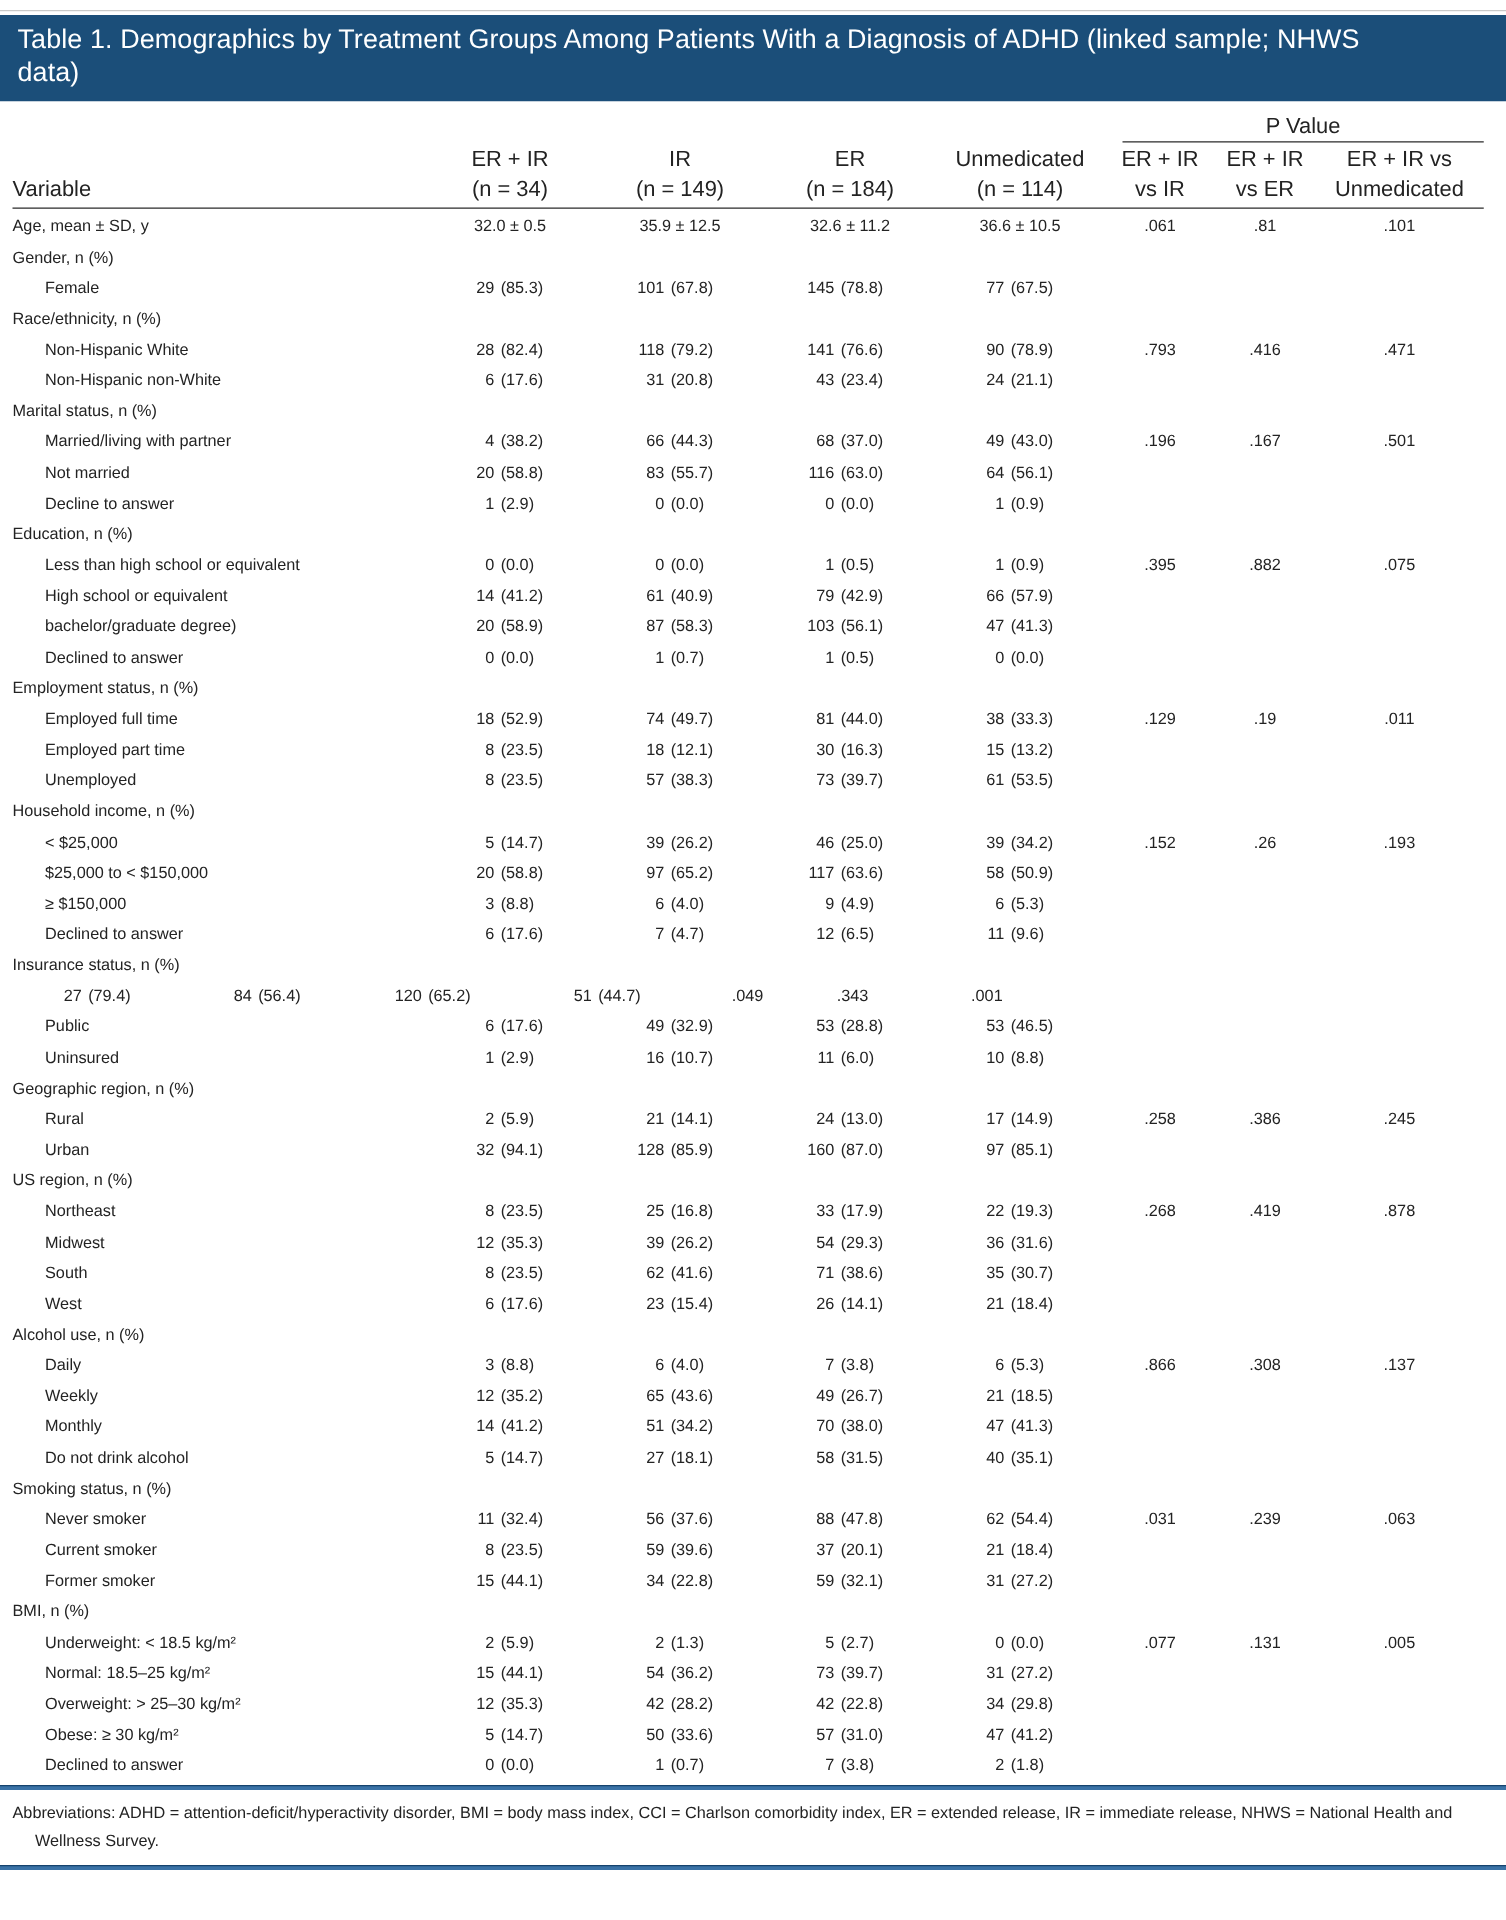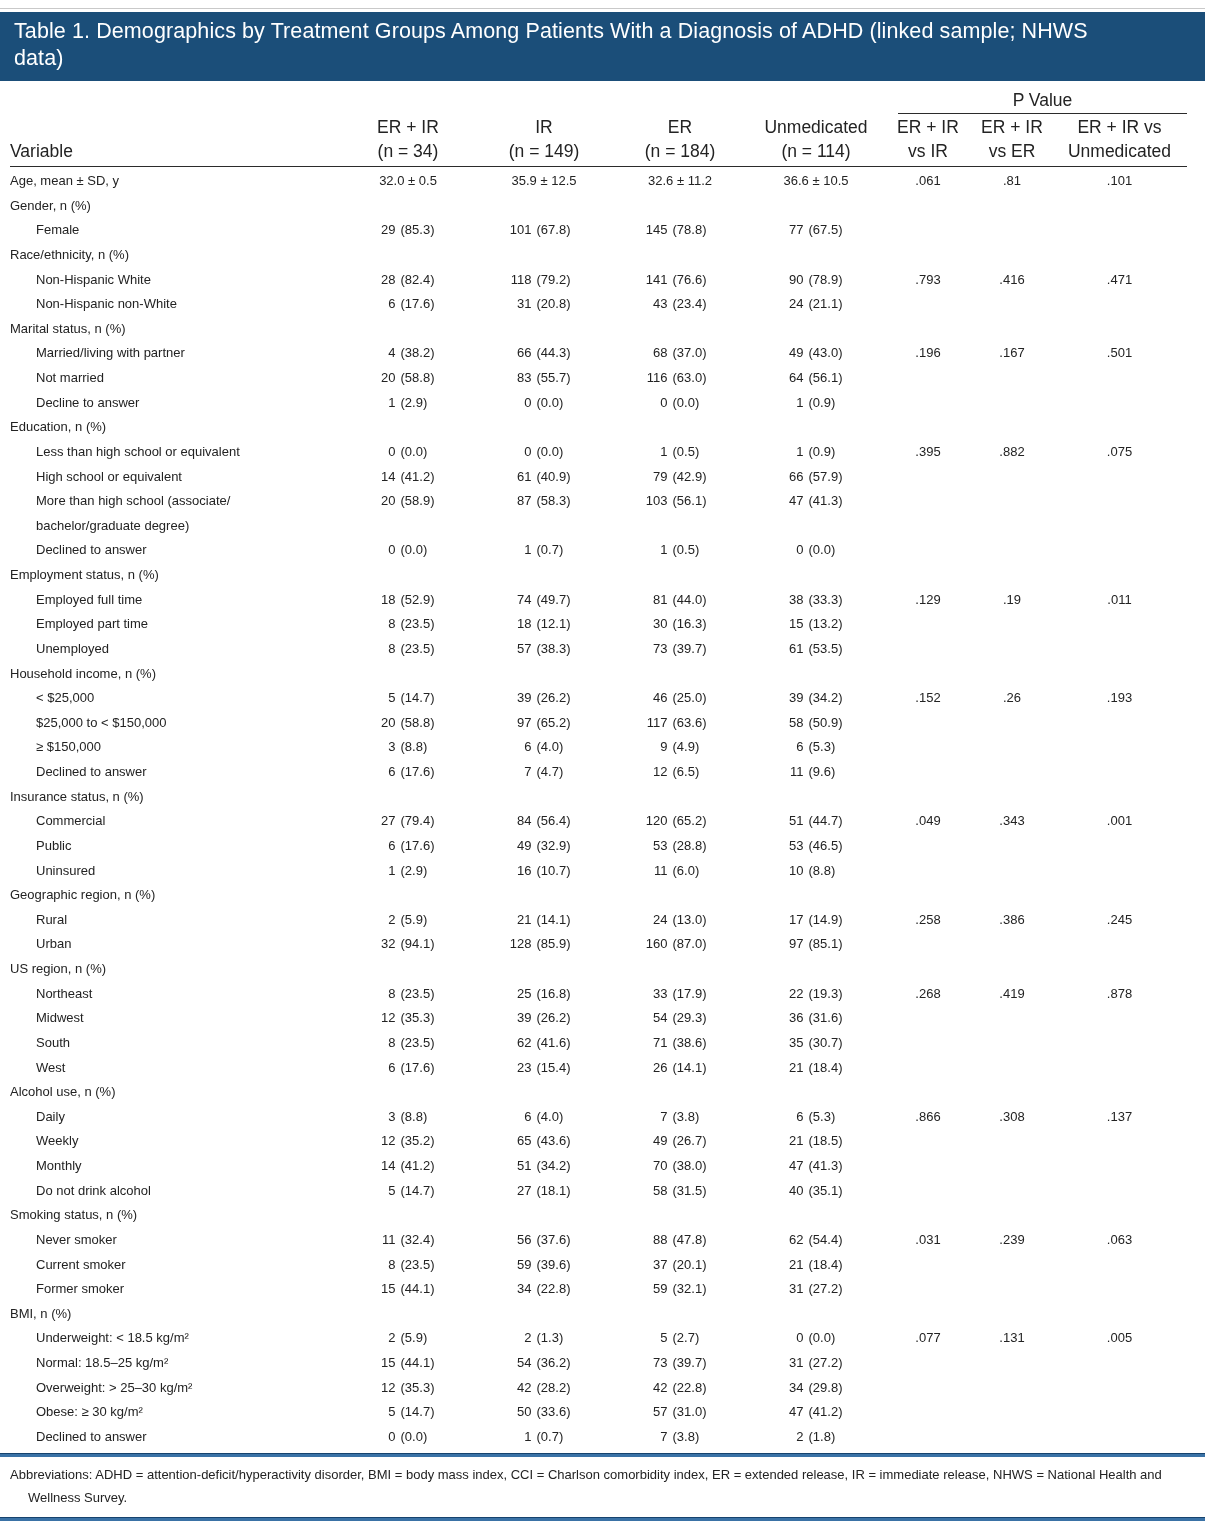--- a/index.html
+++ b/index.html
@@ -387,21 +387,20 @@
           <span class="paren">(42.9)</span>
         </div>
         <div class="cell">
           <span class="n">66</span>
           <span class="gap"></span>
           <span class="paren">(57.9)</span>
         </div>
       </div>
       <div class="row">
         <div class="rlabel indent">
-          <div>More than high school (associate/</div>
           <div>bachelor/graduate degree)</div>
         </div>
         <div class="cell">
           <span class="n">20</span>
           <span class="gap"></span>
           <span class="paren">(58.9)</span>
         </div>
         <div class="cell">
           <span class="n">87</span>
           <span class="gap"></span>
@@ -633,23 +632,20 @@
           <span class="gap"></span>
           <span class="paren">(9.6)</span>
         </div>
       </div>
       <div class="row">
         <div class="rlabel">
           <div>Insurance status, n (%)</div>
         </div>
       </div>
       <div class="row">
-        <div class="rlabel indent">
-          <div>Commercial</div>
-        </div>
         <div class="cell">
           <span class="n">27</span>
           <span class="gap"></span>
           <span class="paren">(79.4)</span>
         </div>
         <div class="cell">
           <span class="n">84</span>
           <span class="gap"></span>
           <span class="paren">(56.4)</span>
         </div>

